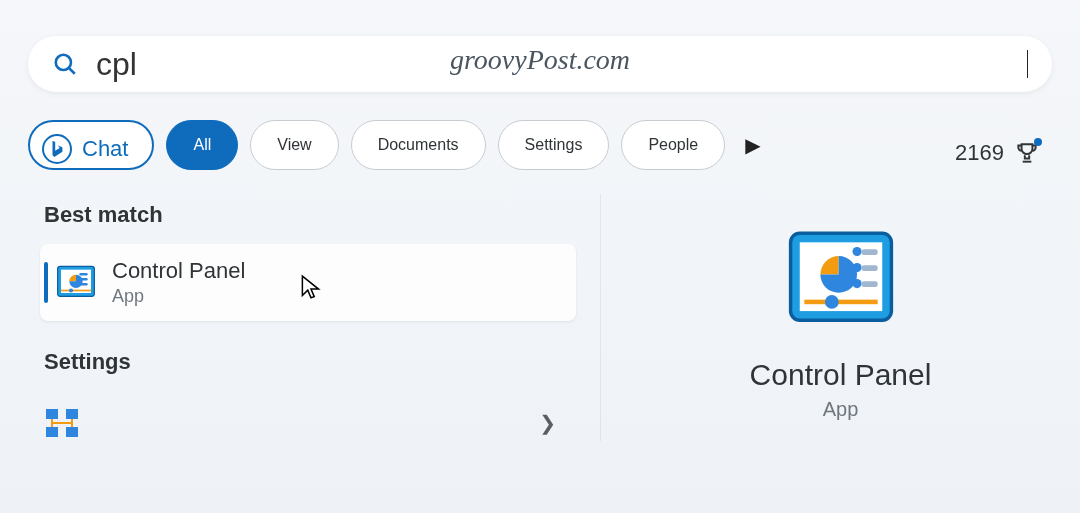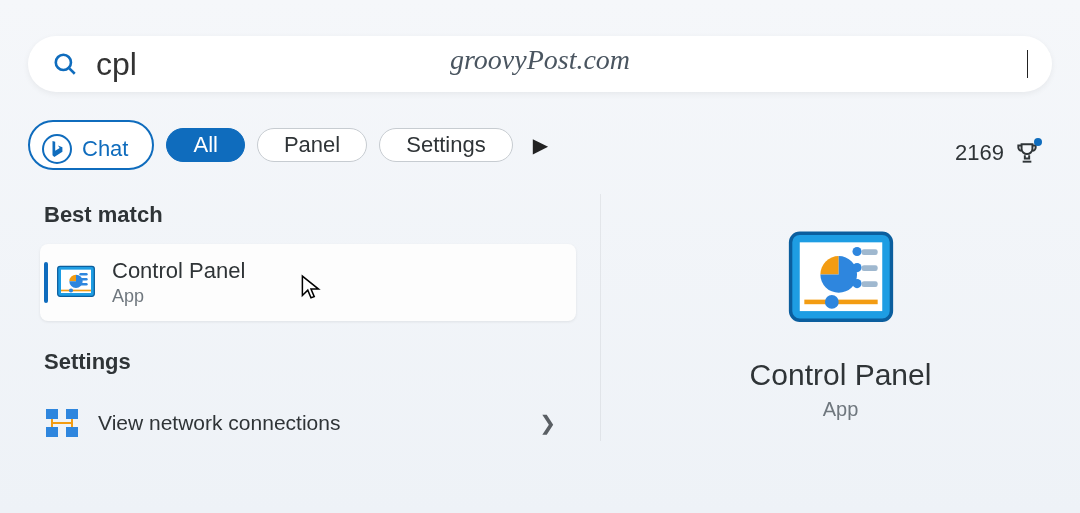--- a/index.html
+++ b/index.html
@@ -70,27 +70,27 @@
       font-weight: 500;
       cursor: pointer;
     }
     .bing-badge {
       width: 30px; height: 30px; border-radius: 50%;
       border: 2px solid #0f6cbd;
       display:flex; align-items:center; justify-content:center;
       color:#0f6cbd; font-weight:bold; font-size:18px;
     }
     .filter-pill {
-      height: 34px;
+      height: 50px;
       padding: 0 26px;
       border-radius: 25px;
       border: 1.5px solid #c7ccd1;
       background: #fff;
       color: #2f3437;
-      font-size: 22px;
+      font-size: 16px;
       cursor: pointer;
       display:flex; align-items:center;
     }
     .filter-pill.active {
       background: #0f6cbd;
       border-color: #0f6cbd;
       color: #fff;
       font-weight: 500;
     }
     .arrow-more {
@@ -196,22 +196,24 @@
 <div class="filter-row">
   <div class="chat-pill">
     <span class="bing-badge">
       <svg width="16" height="18" viewBox="0 0 16 20" fill="#0f6cbd">
           <path d="M3 1 L6 2 L6 12 L11 9 L9 6 L14 8 L14 13 L5 19 L3 17 Z"></path>
         </svg>
     </span>
     <span>Chat</span>
   </div>
   <div class="filter-pill active">All</div>
-  <div class="filter-pill">Panel</div>
+  <div class="filter-pill">View</div>
+  <div class="filter-pill">Documents</div>
   <div class="filter-pill">Settings</div>
+  <div class="filter-pill">People</div>
   <div class="arrow-more">▶</div>
   <div class="rewards">
     <span>2169</span>
     <span class="trophy-icon">
       <svg width="26" height="26" viewBox="0 0 24 24" fill="none" stroke="#2f3437" stroke-width="1.8">
         <path d="M7 4h10v4a5 5 0 0 1-10 0V4z"></path>
         <path d="M7 5H4v2a3 3 0 0 0 3 3"></path>
         <path d="M17 5h3v2a3 3 0 0 1-3 3"></path>
         <path d="M10 14v3h4v-3"></path>
         <path d="M8 20h8"></path>
@@ -255,21 +257,20 @@
     <div class="settings-item">
       <span class="net-icon">
         <svg viewBox="0 0 36 36" width="36" height="36">
           <rect x="2" y="4" width="12" height="10" fill="#2e86de"></rect>
           <rect x="22" y="4" width="12" height="10" fill="#2e86de"></rect>
           <rect x="2" y="22" width="12" height="10" fill="#2e86de"></rect>
           <rect x="22" y="22" width="12" height="10" fill="#2e86de"></rect>
           <path d="M8 14 v4 h20 v-4 M8 22 v-4 M28 22 v-4" stroke="#f39c12" stroke-width="2" fill="none"></path>
         </svg>
       </span>
-      <span>View network connections</span>
       <span class="chev">❯</span>
     </div>
   </div>
 
   <div class="right-col">
     <span class="detail-icon">
       <svg viewBox="0 0 48 48" width="110" height="110">
         <rect x="2" y="4" width="44" height="38" rx="4" fill="#1e9de3" stroke="#0b5e9e" stroke-width="1.5"></rect>
         <rect x="6" y="8" width="36" height="30" fill="#fff"></rect>
         <path d="M15 22 A8 8 0 0 1 23 14 V22 Z" fill="#f39c12"></path>

